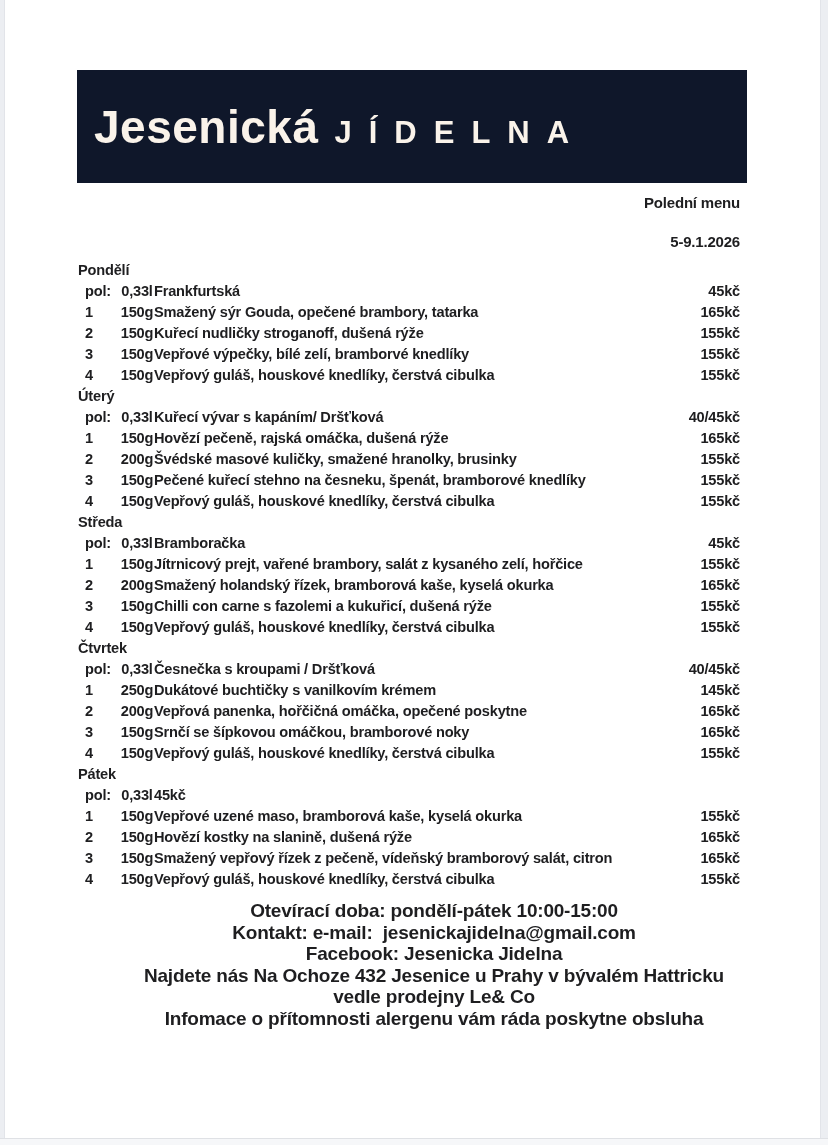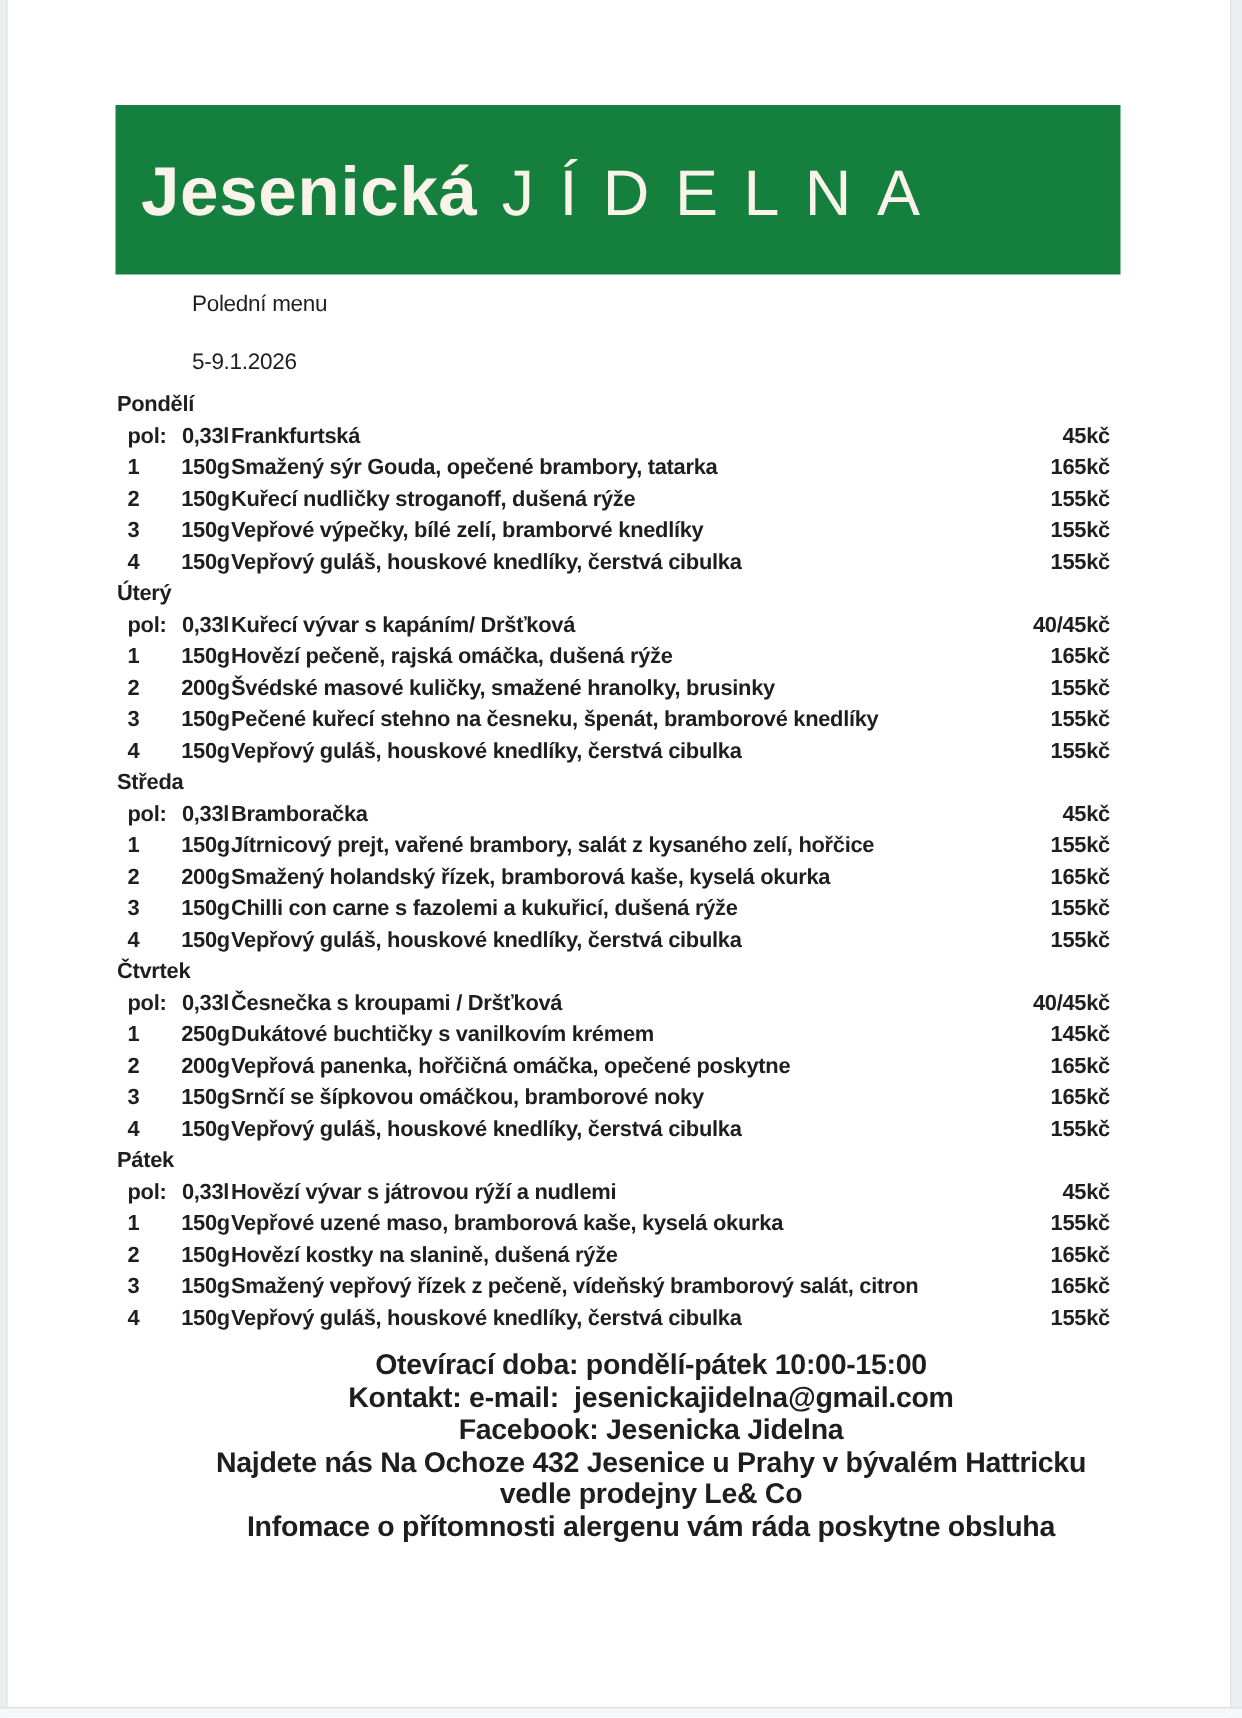--- a/index.html
+++ b/index.html
@@ -22,26 +22,26 @@
   .banner {
     position: absolute; left: 77px; top: 70px; width: 670px; height: 113px;
     background: #b5491b;
     display: flex; align-items: center; padding-left: 17px;
   }
   .banner-inner { display: flex; align-items: baseline; gap: 16px; white-space: nowrap; }
   .brand-bold {
     font-size: 46px; font-weight: 700; letter-spacing: 0.5px; color: #faf3ea;
   }
   .brand-light {
-    font-size: 43px; font-weight: 400; letter-spacing: 17px; color: #faf3ea;
+    font-size: 31px; font-weight: 700; letter-spacing: 17px; color: #faf3ea;
   }
 
   .doc-title, .doc-date {
-    position: absolute; left: 128px; width: 612px; text-align: left;
-    font-size: 15px; font-weight: 400; letter-spacing: -0.2px;
+    position: absolute; left: 128px; width: 612px; text-align: right;
+    font-size: 15px; font-weight: 700; letter-spacing: -0.2px;
   }
   .doc-title { top: 194px; }
   .doc-date  { top: 233px; }
 
   
   .menu { position: absolute; left: 78px; top: 260px; width: 662px; font-size: 14.6px; font-weight: 700; letter-spacing: -0.2px; }
   .day-name { line-height: 21px; }
   .row { display: flex; line-height: 21px; }
   .c-num   { margin-left: 7px; width: 35px; flex: 0 0 auto; }
   .c-qty   { width: 34px; flex: 0 0 auto; text-align: center; }
@@ -57,21 +57,21 @@
 </style>
 </head>
 <body>
 
 <div class="page">
 
   <div class="edge-left"></div>
   <div class="edge-right"></div>
   <div class="edge-bottom"></div>
 
-  <header class="banner" style="background: #15803d;">
+  <header class="banner" style="background: #0f172a;">
     <div class="banner-inner">
       <span class="brand-bold" style="color: rgb(250, 243, 234);">Jesenická</span>
       <span class="brand-light" style="color: rgb(250, 243, 234);">JÍDELNA</span>
     </div>
   </header>
 
   <div class="doc-title">Polední menu</div>
   <div class="doc-date">5-9.1.2026</div>
 
   <main class="menu" id="menu-root">
@@ -205,21 +205,20 @@
           <span class="c-qty">150g</span>
           <span class="c-name">Vepřový guláš, houskové knedlíky, čerstvá cibulka</span>
           <span class="c-price">155kč</span>
         </div>
       </section>
       <section>
         <div class="day-name">Pátek</div>
         <div class="row">
           <span class="c-num">pol:</span>
           <span class="c-qty">0,33l</span>
-          <span class="c-name">Hovězí vývar s játrovou rýží a nudlemi</span>
           <span class="c-price">45kč</span>
         </div>
         <div class="row">
           <span class="c-num">1</span>
           <span class="c-qty">150g</span>
           <span class="c-name">Vepřové uzené maso, bramborová kaše, kyselá okurka</span>
           <span class="c-price">155kč</span>
         </div>
         <div class="row">
           <span class="c-num">2</span>

